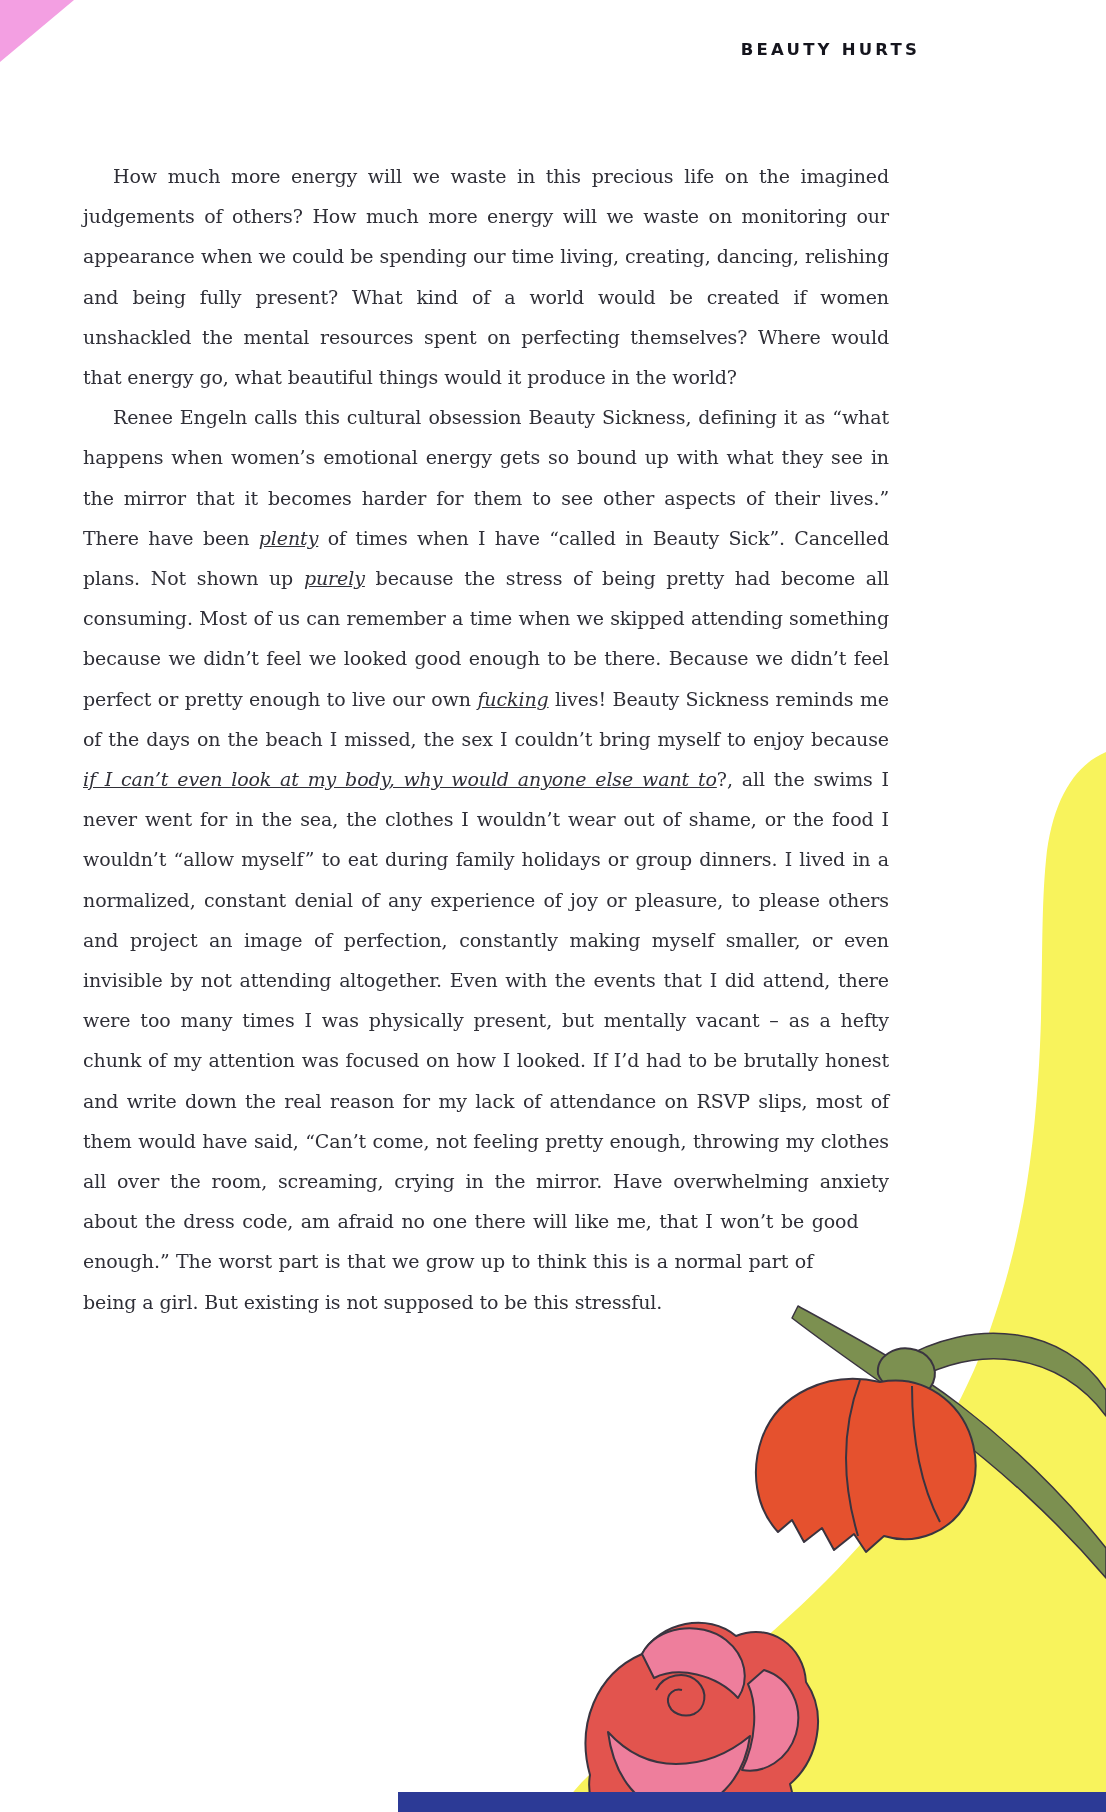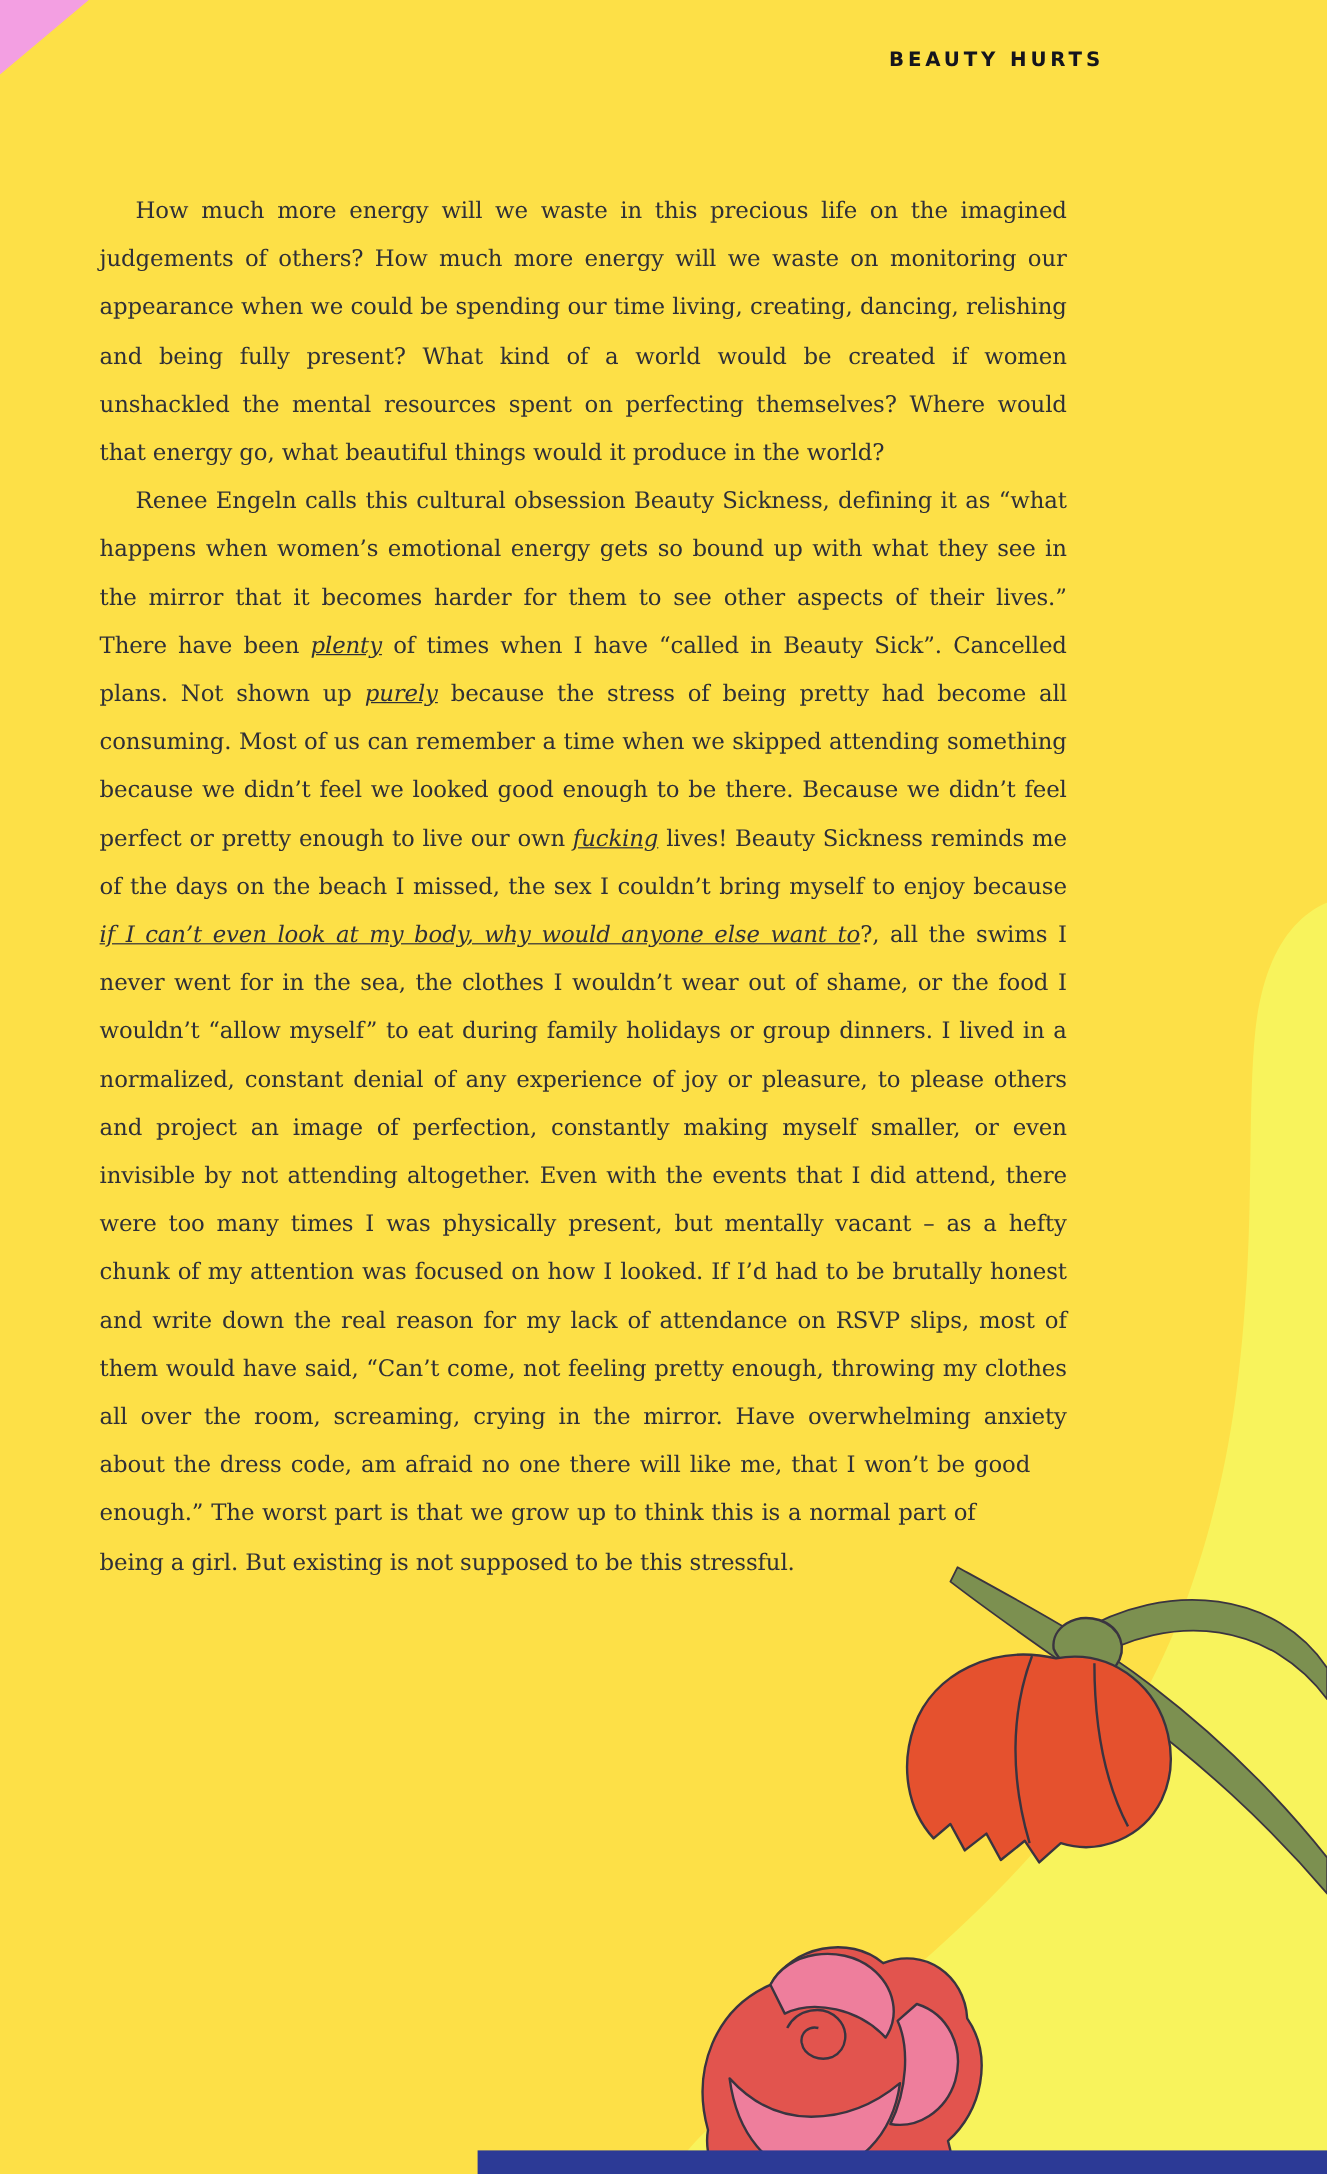--- a/index.html
+++ b/index.html
@@ -1,18 +1,18 @@
 <!DOCTYPE html>
 <html><head>
 <meta charset="utf-8">
 <style>
   html,body{margin:0;padding:0;background:#e8e8e8;}
   .page{
     position:relative;width:1106px;height:1812px;margin:0 auto;
-    background:#fde047;overflow:hidden;
+    background:#ffffff;overflow:hidden;
     font-family:"DejaVu Serif", serif;
   }
   
   .corner-triangle{
     position:absolute;top:0;left:0;width:74px;height:62px;
     background:#f39fe2;
     clip-path:polygon(0 0,100% 0,0 100%);
     z-index:1;
   }
   

